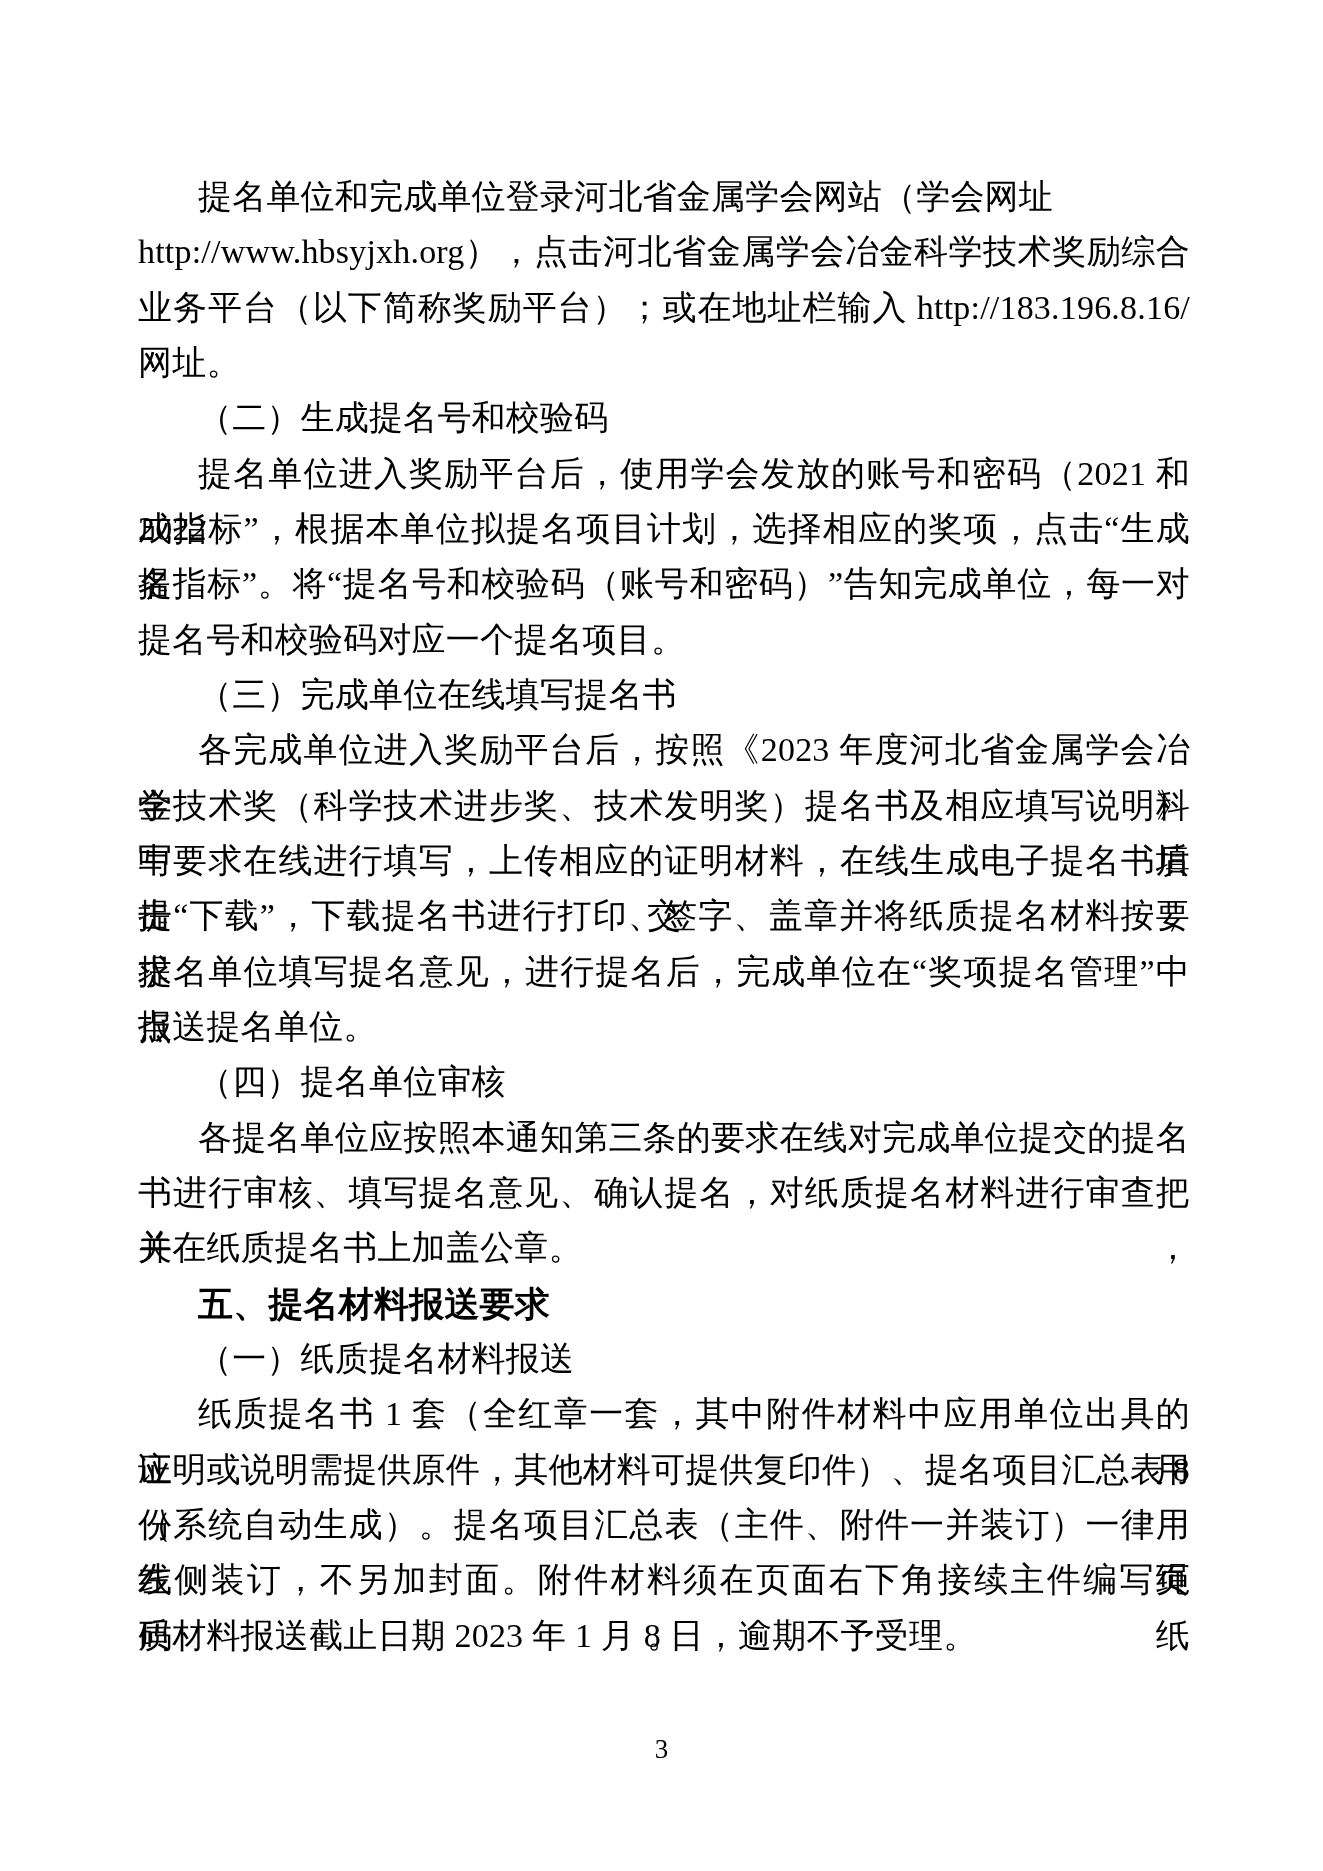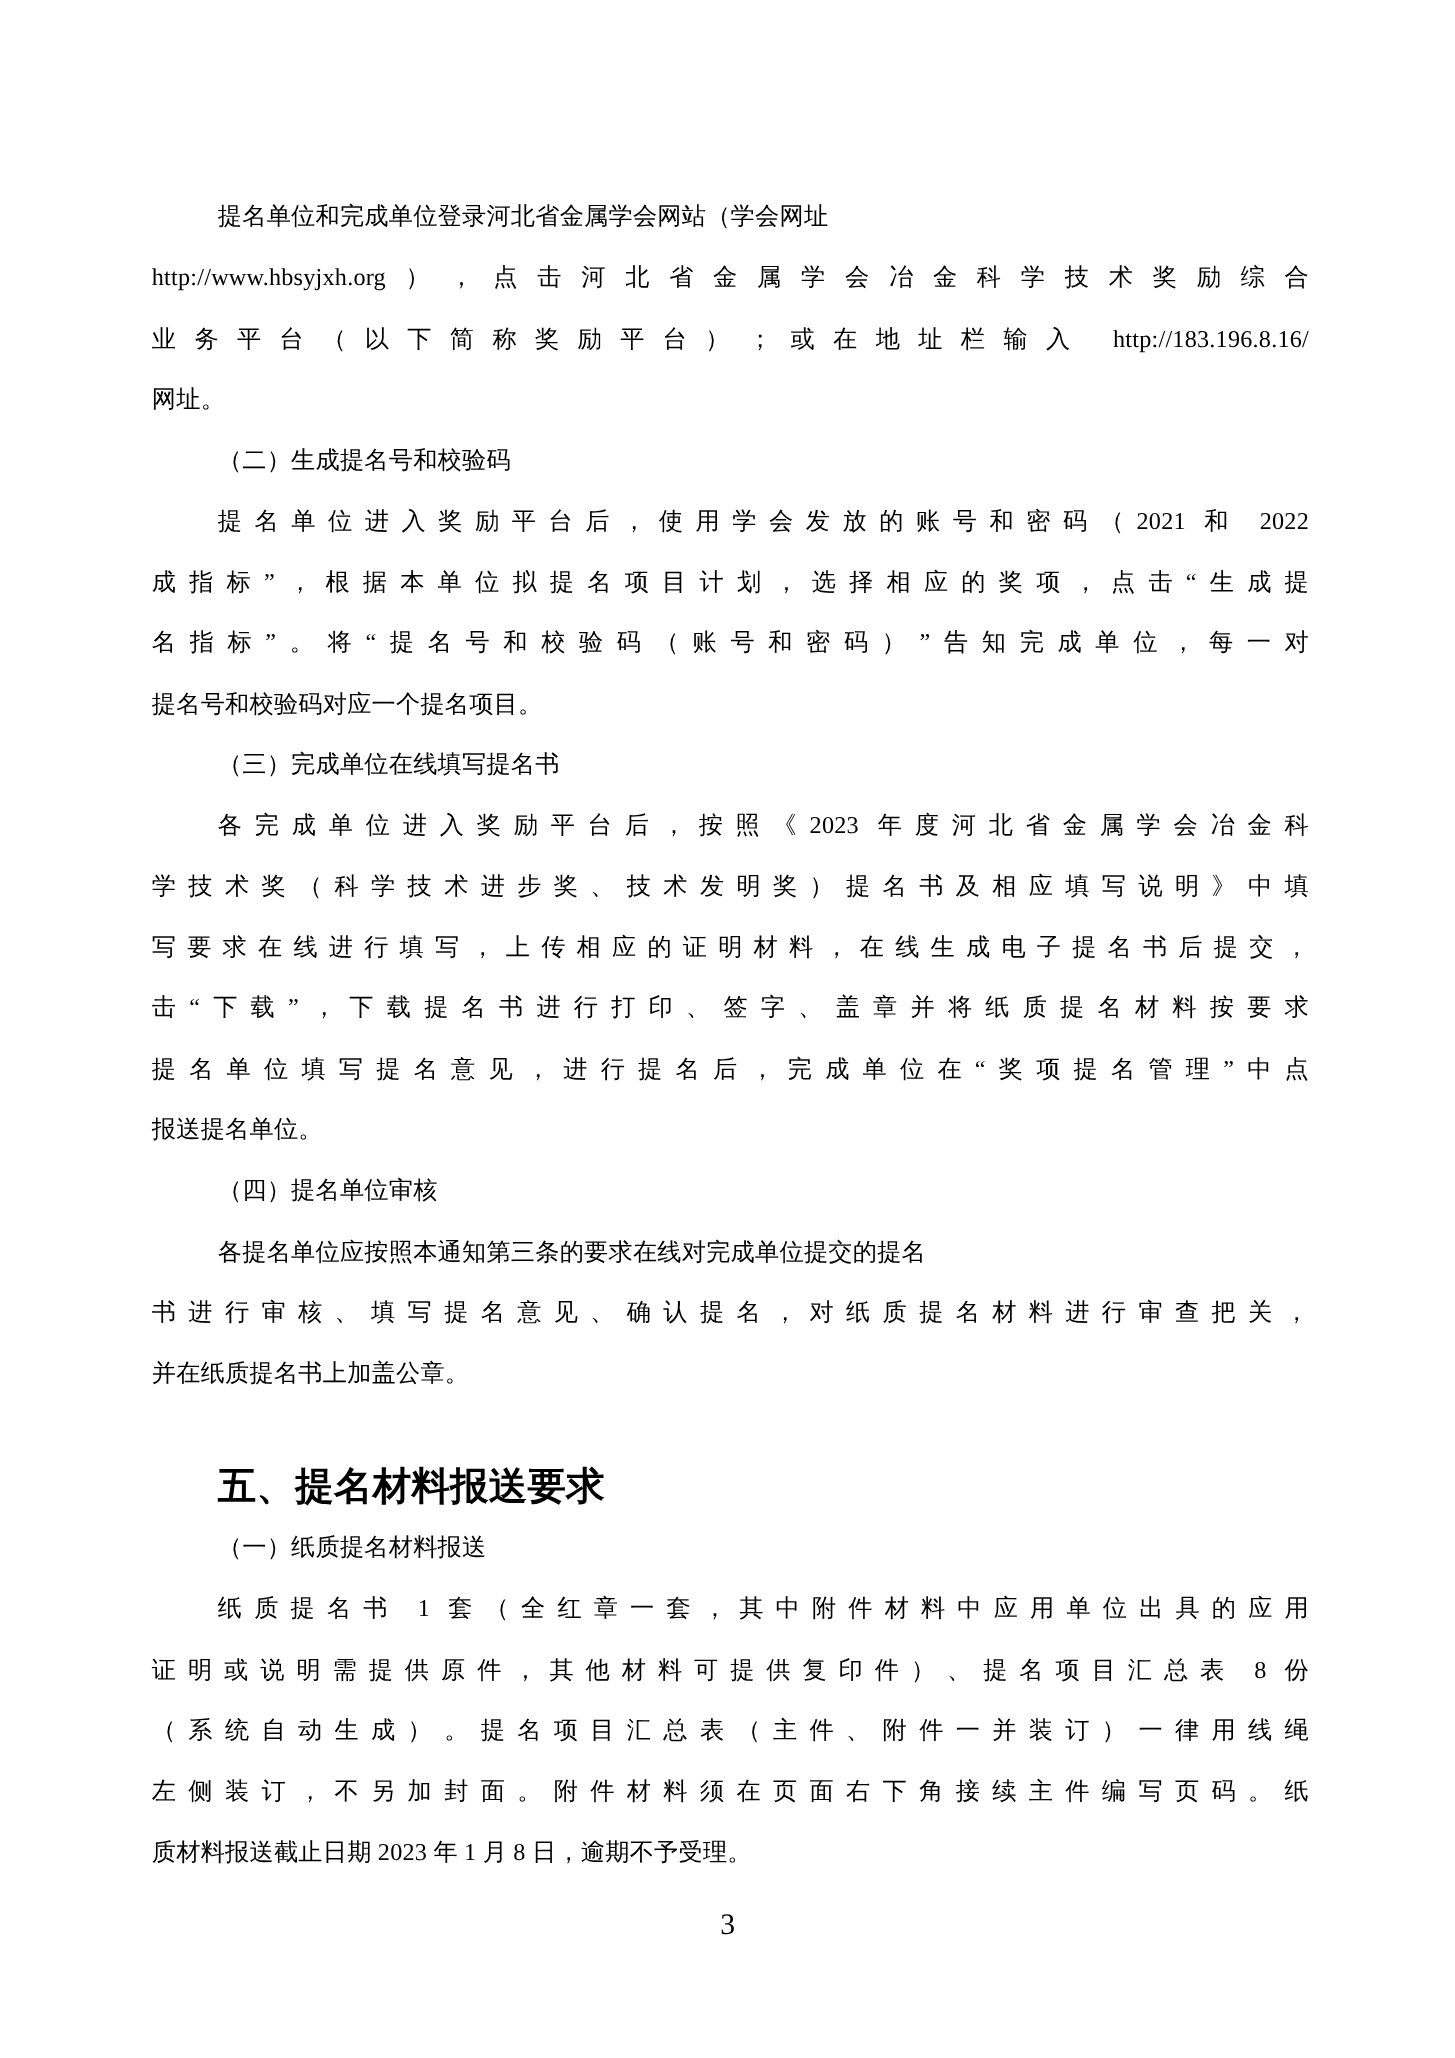--- a/index.html
+++ b/index.html
@@ -18,36 +18,35 @@
   }
   .text-block {
     position: absolute;
     left: 138px;
     top: 169px;
     width: 1052px;
   }
   .line {
     height: 55.33px;
     line-height: 55.33px;
-    font-size: 22px;
+    font-size: 34px;
     letter-spacing: 0.2px;
     text-align: left;
   }
   .line.indent {
     text-indent: 60px;
   }
   .line.fill {
     text-align: justify;
     text-align-last: justify;
   }
   .line.heading {
     font-family: "Liberation Sans", "DejaVu Sans", sans-serif;
     font-weight: 700;
     font-size: 35px;
-    margin-top: 48px;
   }
   .page-number {
     position: absolute;
     top: 1729px;
     left: 0;
     width: 100%;
     height: 40px;
     line-height: 40px;
     text-align: center;
     font-size: 27px;

